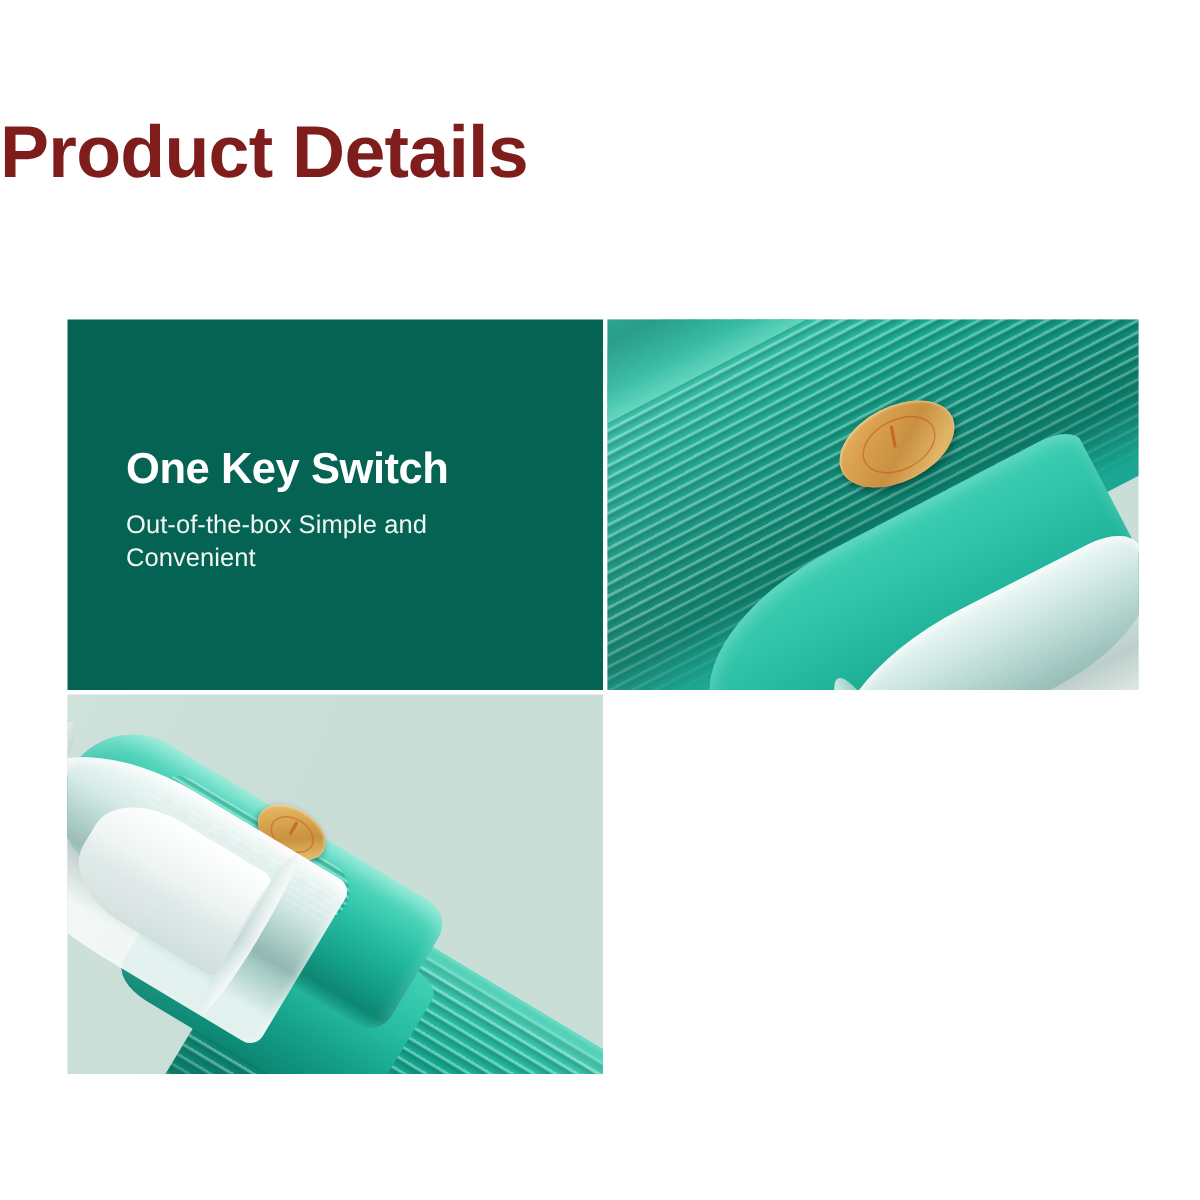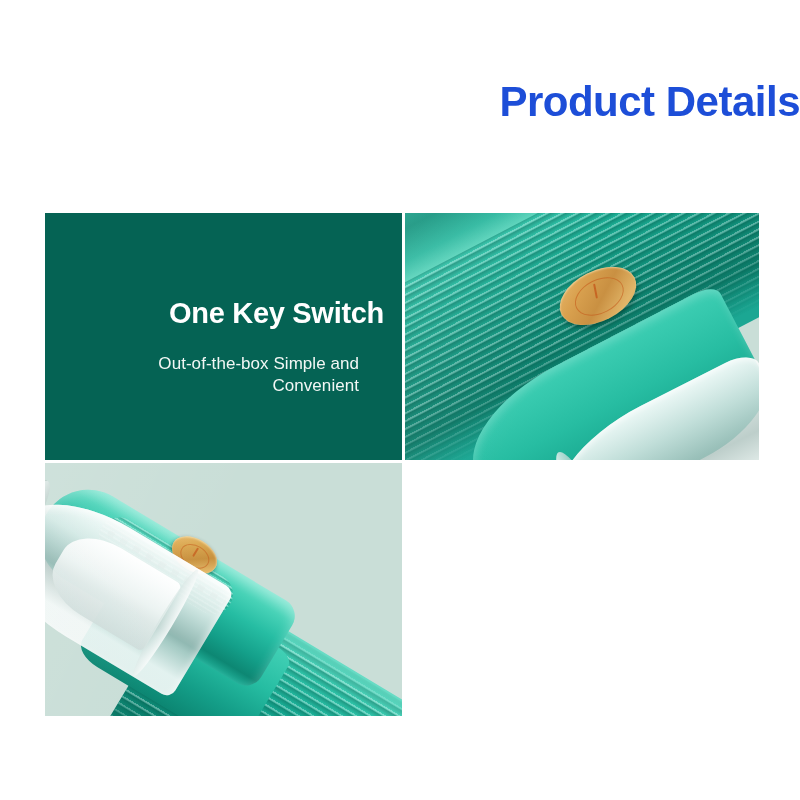--- a/index.html
+++ b/index.html
@@ -22,25 +22,25 @@
     height: 800px;
     background: #ffffff;
   }
 
   
   .page-title {
     position: absolute;
     left: 0;
     top: 72px;
     width: 800px;
-    text-align: right;
-    font-size: 42px;
+    text-align: left;
+    font-size: 49px;
     font-weight: bold;
     letter-spacing: -0.5px;
-    color: #1d4ed8;
+    color: #7f1d1d;
     line-height: 60px;
     white-space: nowrap;
   }
 
   
   .grid {
     position: absolute;
     left: 45px;
     top: 213px;
     width: 711px;
@@ -48,21 +48,20 @@
     display: grid;
     grid-template-columns: 357px 354px;
     grid-template-rows: 247px 253px;
     gap: 3px 3px;
     background: #ffffff;
   }
 
   .cell {
     position: relative;
     overflow: hidden;
-    text-align: right;
   }
 
   .cell-text {
     background: #056354;
   }
 
   .cell-photo {
     background: #c9ded7;
   }
 
@@ -78,21 +77,21 @@
   .feature-title {
     font-size: 29px;
     font-weight: bold;
     color: #ffffff;
     letter-spacing: -0.3px;
     line-height: 34px;
     white-space: nowrap;
   }
 
   .feature-desc {
-    margin-top: 23px;
+    margin-top: 9px;
     font-size: 17px;
     font-weight: normal;
     color: #f2f7f5;
     line-height: 22px;
     letter-spacing: 0.05px;
     max-width: 275px;
   }
 
   
 

